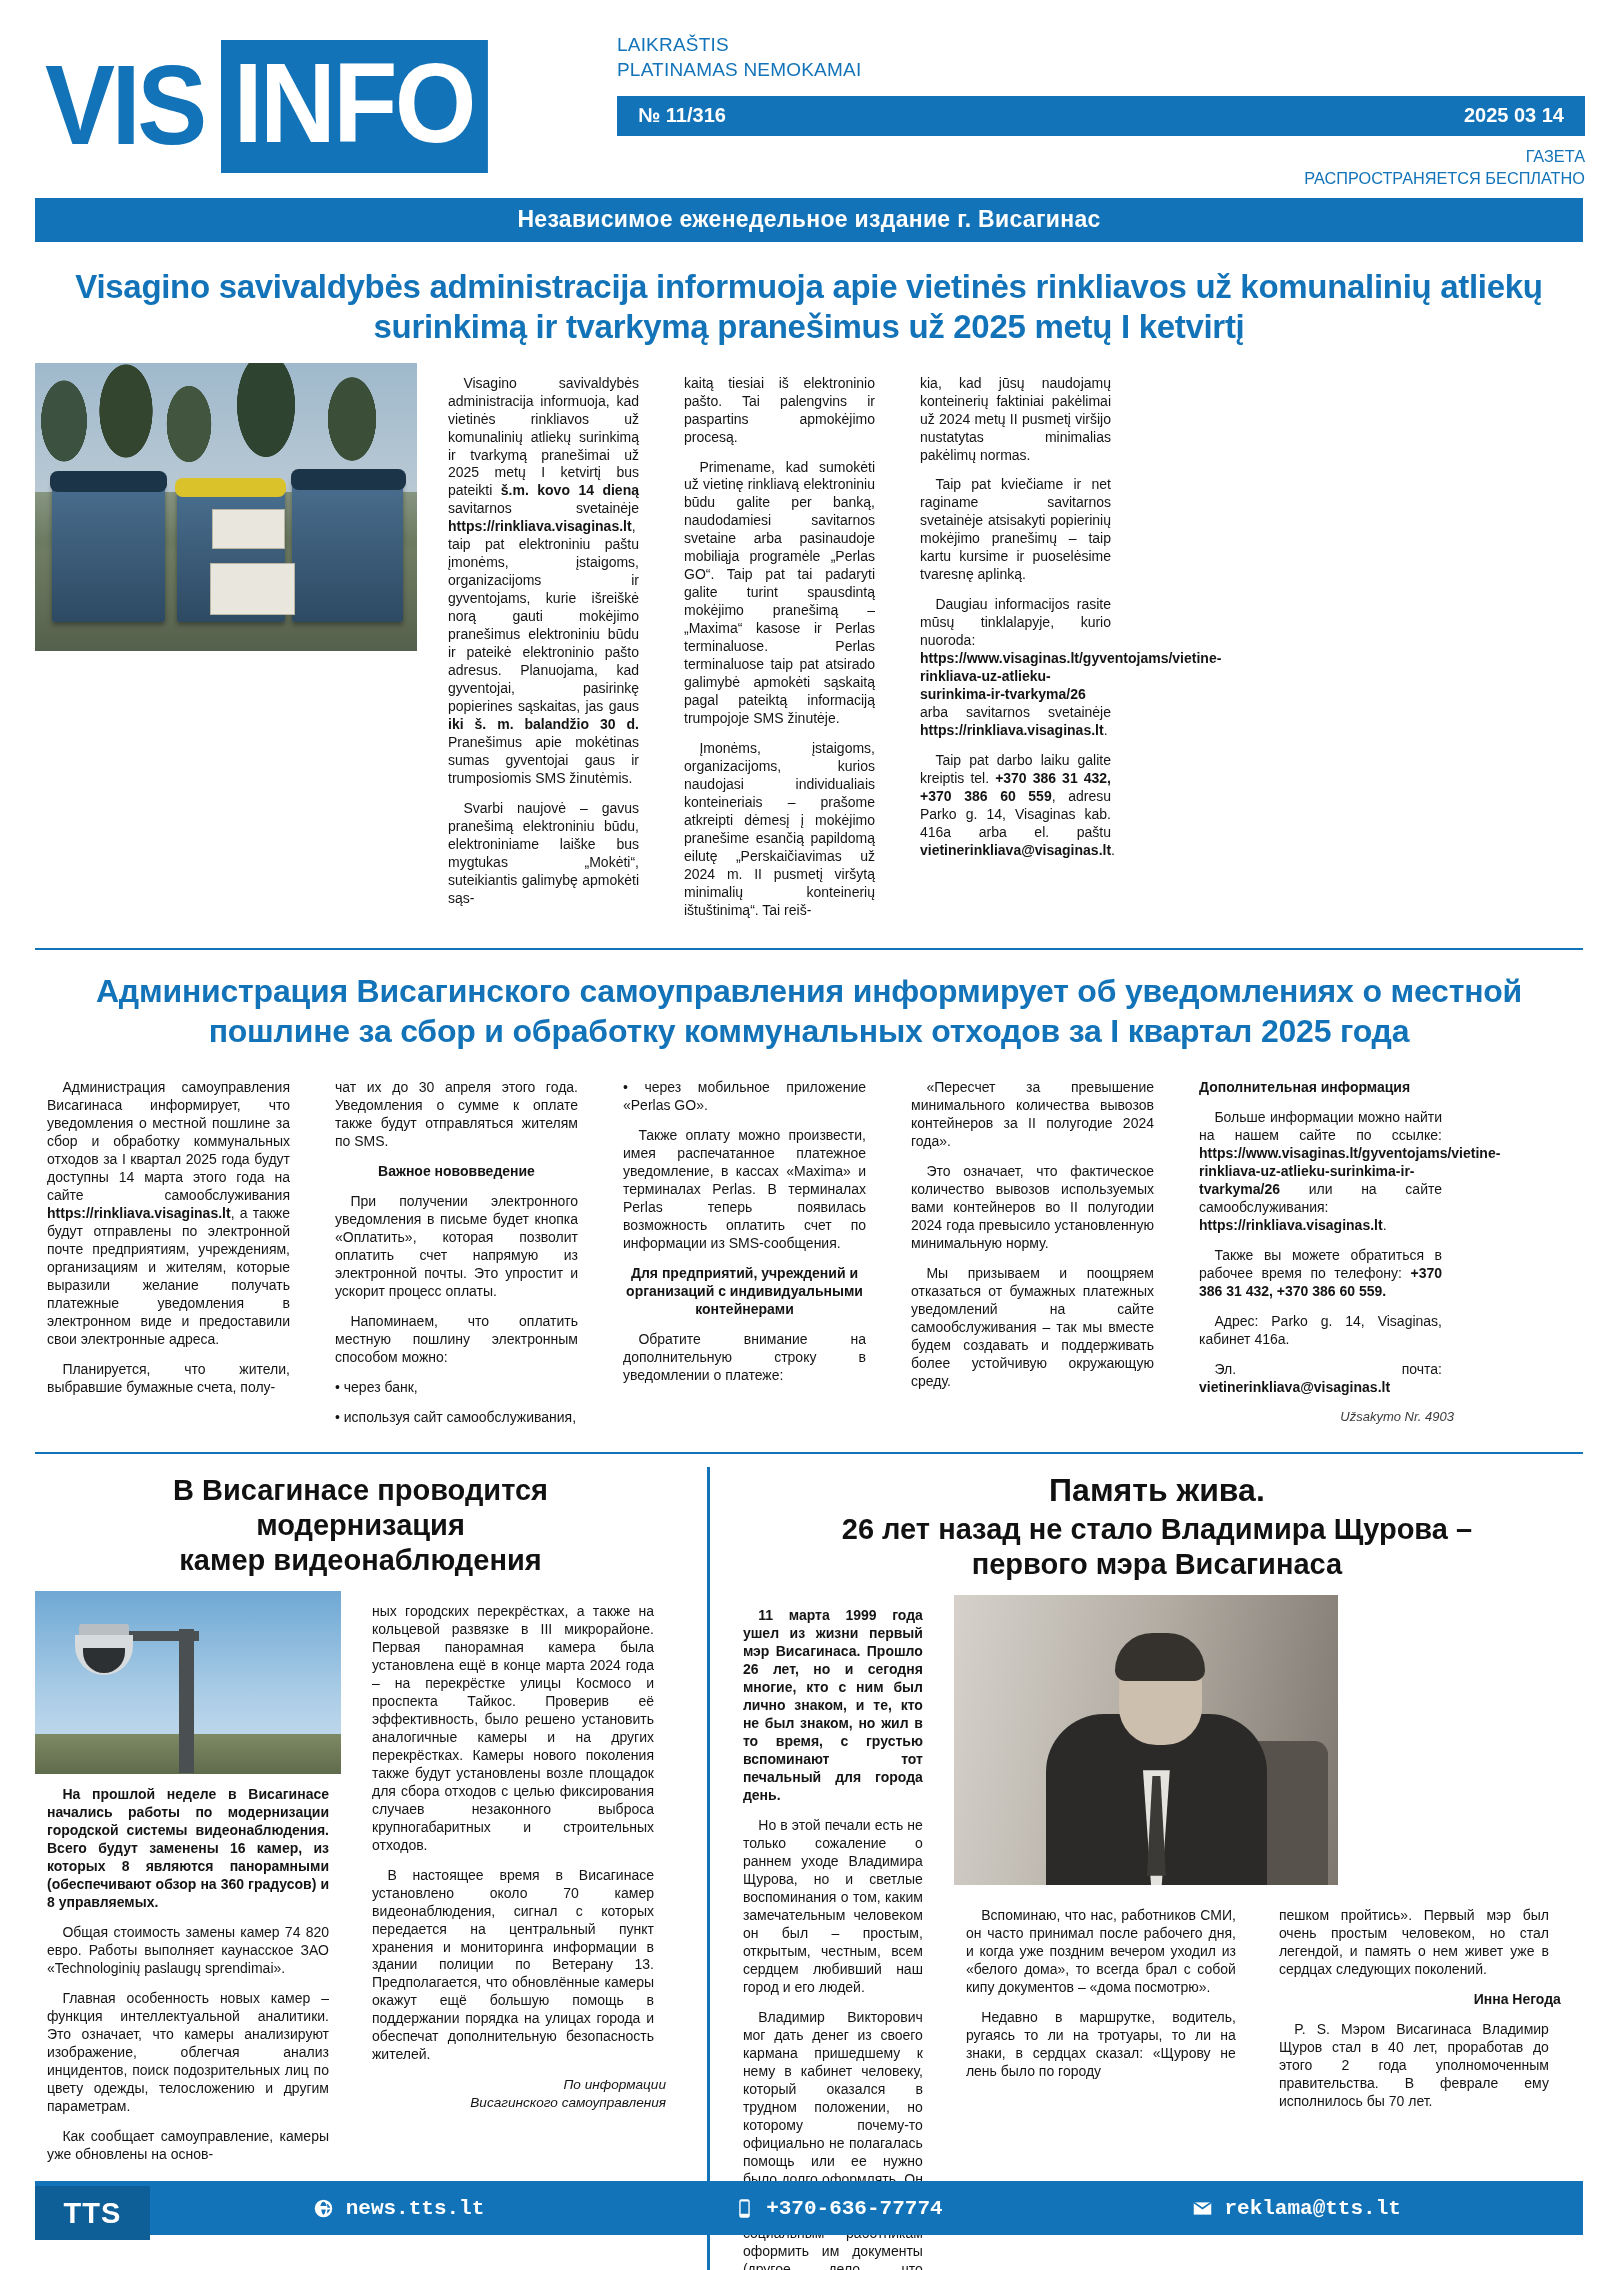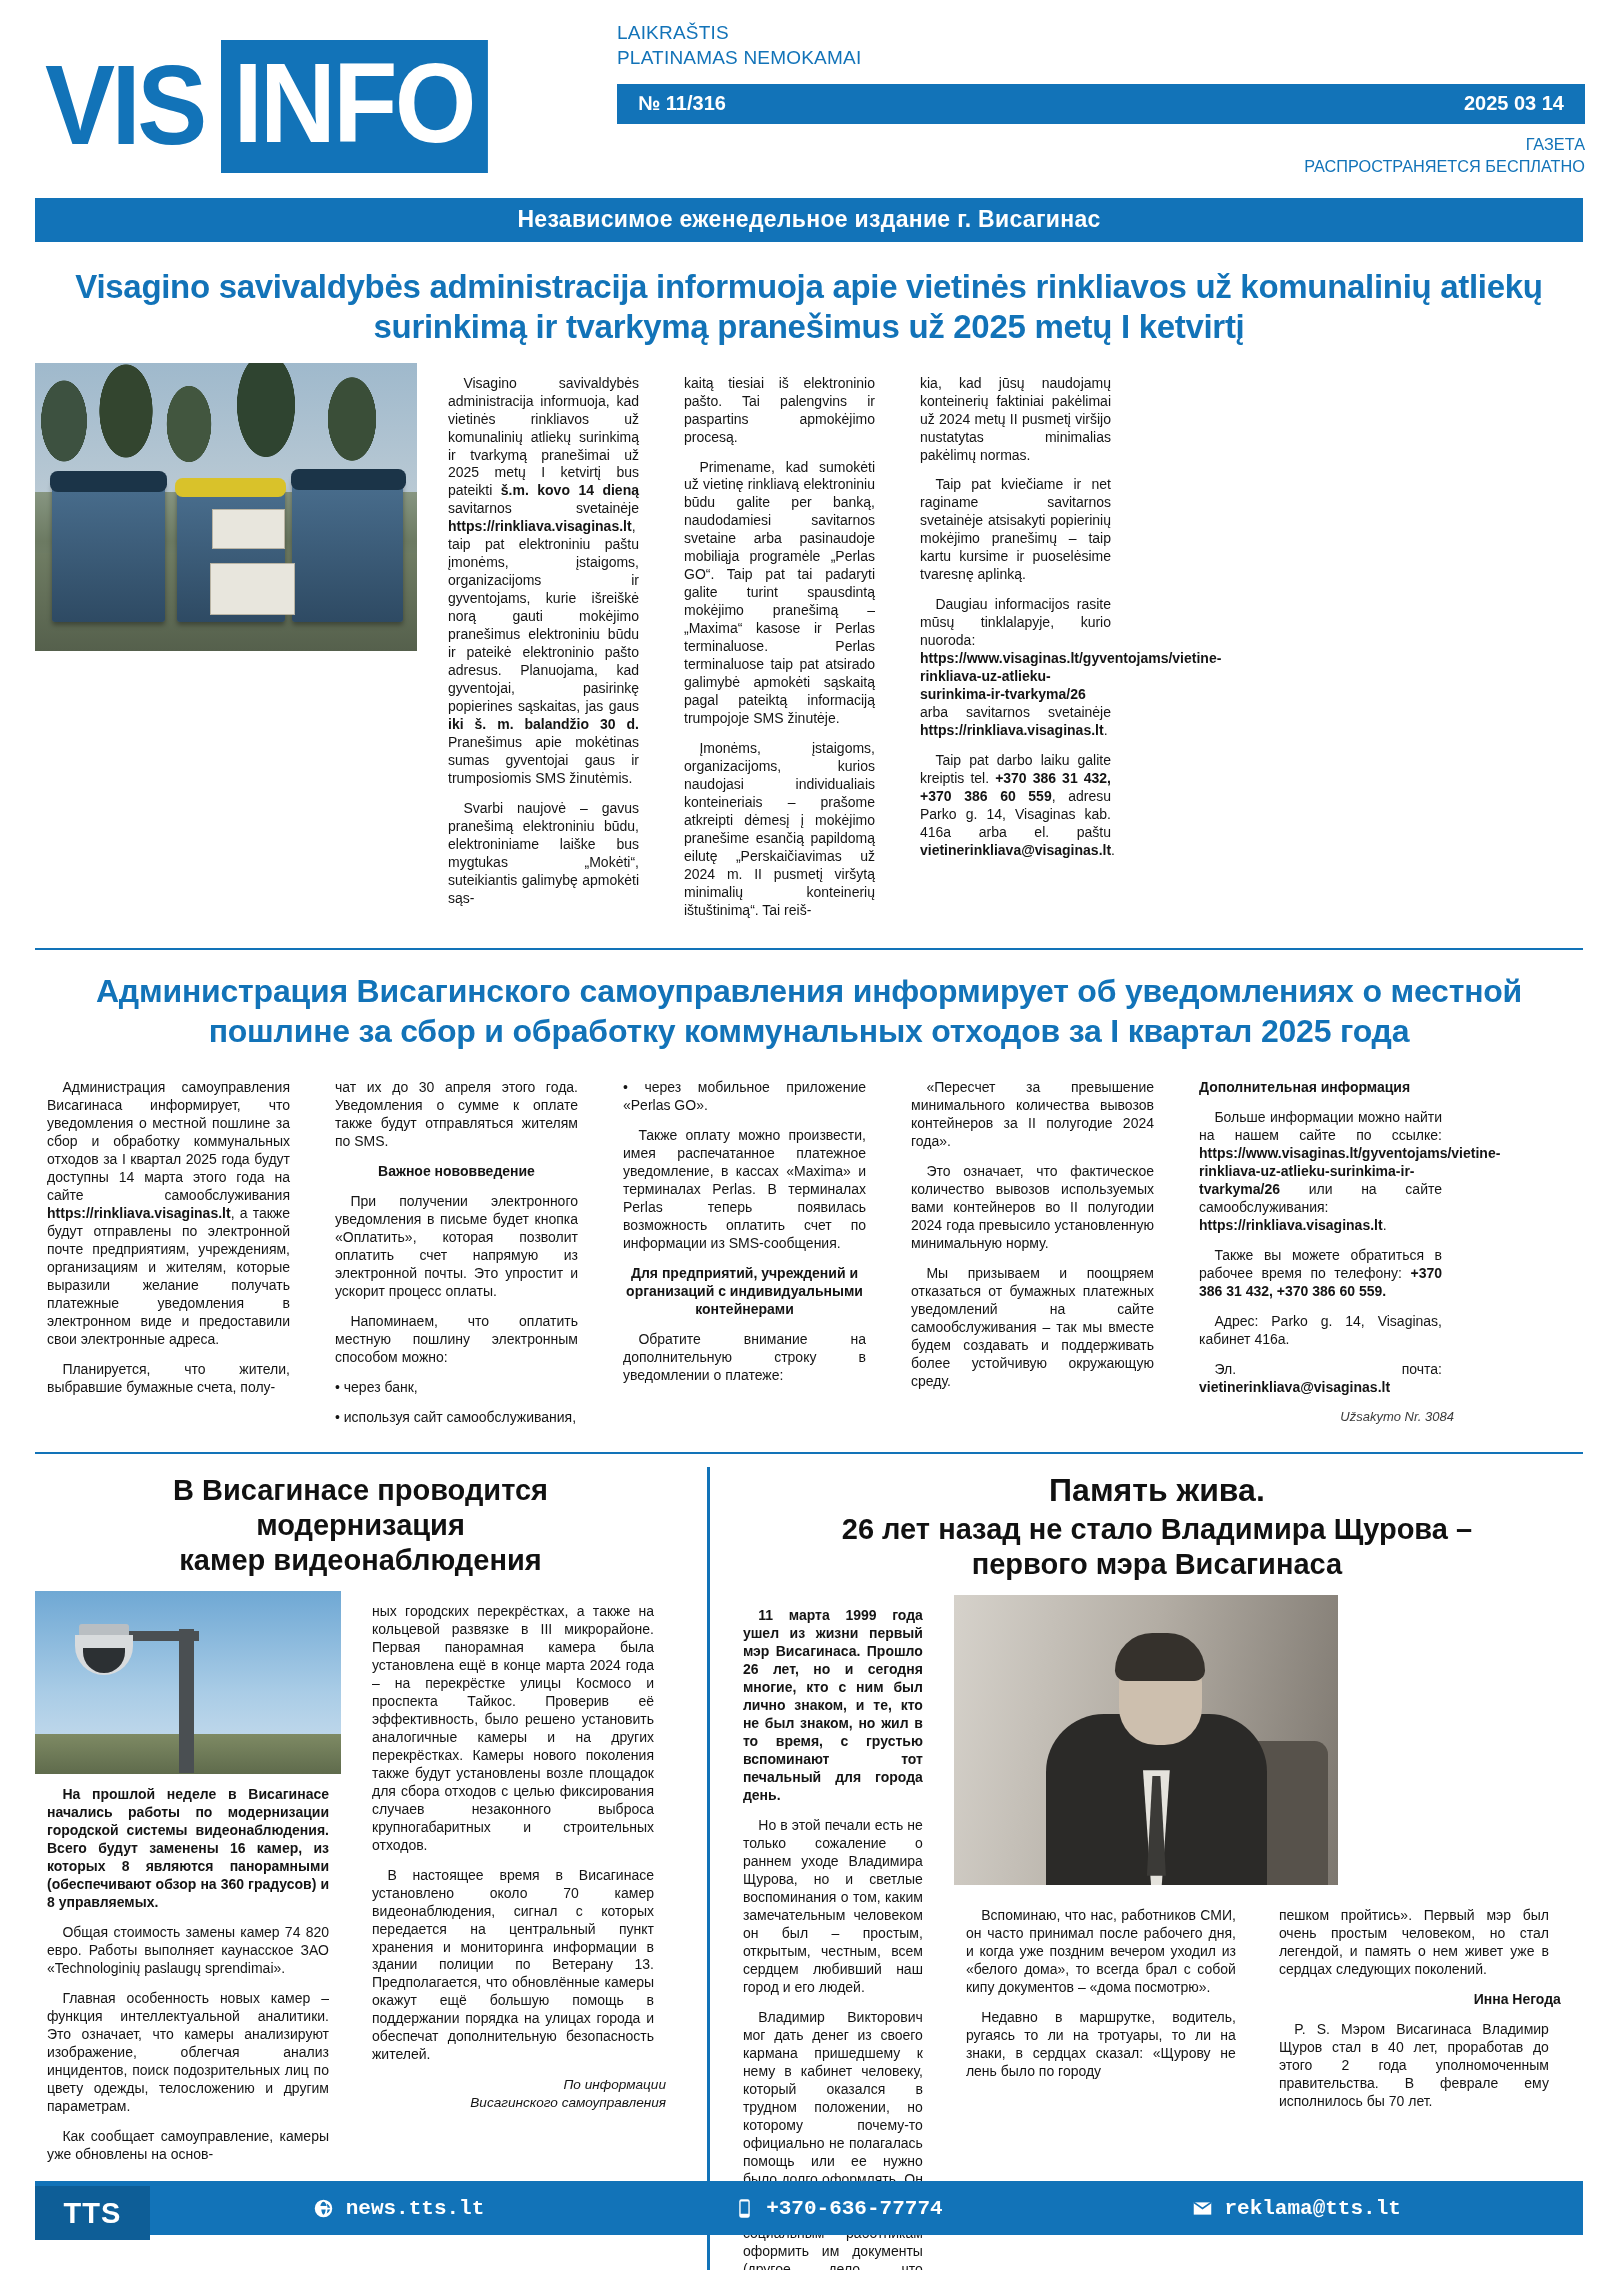--- a/index.html
+++ b/index.html
@@ -20,21 +20,21 @@
     font-weight:bold;font-size:113px;line-height:0.9;
     color:#1273b8;letter-spacing:-3.8px;
     padding-right:5.8px;font-stretch:condensed;
     transform:scaleX(0.93);transform-origin:left center;
   }
   .logo-info{
     background:#1273b8;color:#fff;font-weight:bold;font-size:113px;line-height:1.02;
     padding:5.8px 15.4px 11.5px 13.4px;letter-spacing:-2.9px;
     transform:scaleX(0.93);transform-origin:left center;
   }
-  .mh-right{position:absolute;left:582px;top:20px;width:968px;}
+  .mh-right{position:absolute;left:582px;top:32px;width:968px;}
   .mh-sub{color:#1273b8;font-size:19px;line-height:1.32;letter-spacing:0.2px;}
   .mh-bar{
     margin-top:13.4px;background:#1273b8;color:#fff;
     display:flex;justify-content:space-between;align-items:center;
     padding:8.6px 21px;font-weight:bold;font-size:20px;
   }
   .mh-ru{margin-top:9.6px;text-align:right;color:#1273b8;font-size:16.3px;line-height:1.35;}
 
   
   .strap{
@@ -241,21 +241,21 @@
       <p>«Пересчет за превышение минимального количества вывозов контейнеров за II полугодие 2024 года».</p>
       <p>Это означает, что фактическое количество вывозов используемых вами контейнеров во II полугодии 2024 года превысило установленную минимальную норму.</p>
       <p>Мы призываем и поощряем отказаться от бумажных платежных уведомлений на сайте самообслуживания – так мы вместе будем создавать и поддерживать более устойчивую окружающую среду.</p>
     </div>
     <div class="col bt">
       <p class="noind" style="font-weight:bold">Дополнительная информация</p>
       <p><span>Больше информации можно найти на нашем сайте по ссылке: </span><b>https://www.visaginas.lt/gyventojams/vietine-rinkliava-uz-atlieku-surinkima-ir-tvarkyma/26</b><span> или на сайте самообслуживания: </span><b>https://rinkliava.visaginas.lt</b><span>.</span></p>
       <p><span>Также вы можете обратиться в рабочее время по телефону: </span><b>+370 386 31 432, +370 386 60 559.</b></p>
       <p>Адрес: Parko g. 14, Visaginas, кабинет 416а.</p>
       <p><span>Эл. почта: </span><b>vietinerinkliava@visaginas.lt</b></p>
-      <div class="ord">Užsakymo Nr. 3084</div>
+      <div class="ord">Užsakymo Nr. 4903</div>
     </div>
   </div>
 
   <div class="rule-thin"></div>
 
   <div class="bottom">
 
     <div class="bl">
       <h2 class="hl-blk">
         <span>В Висагинасе проводится</span><br>

